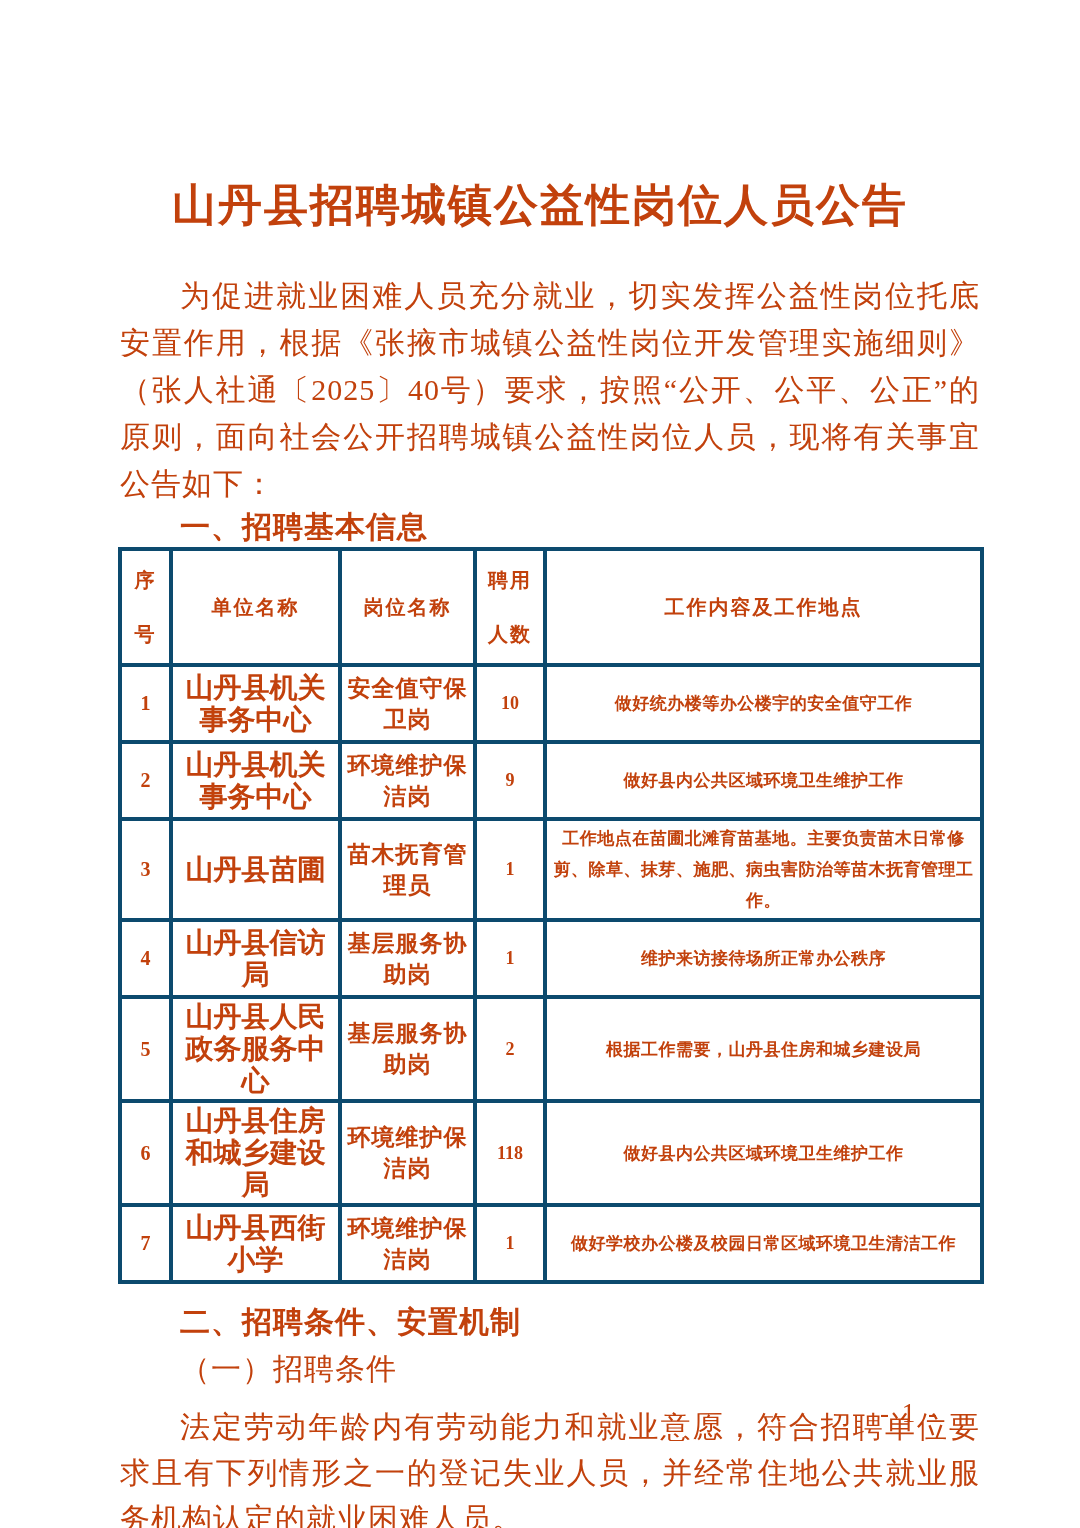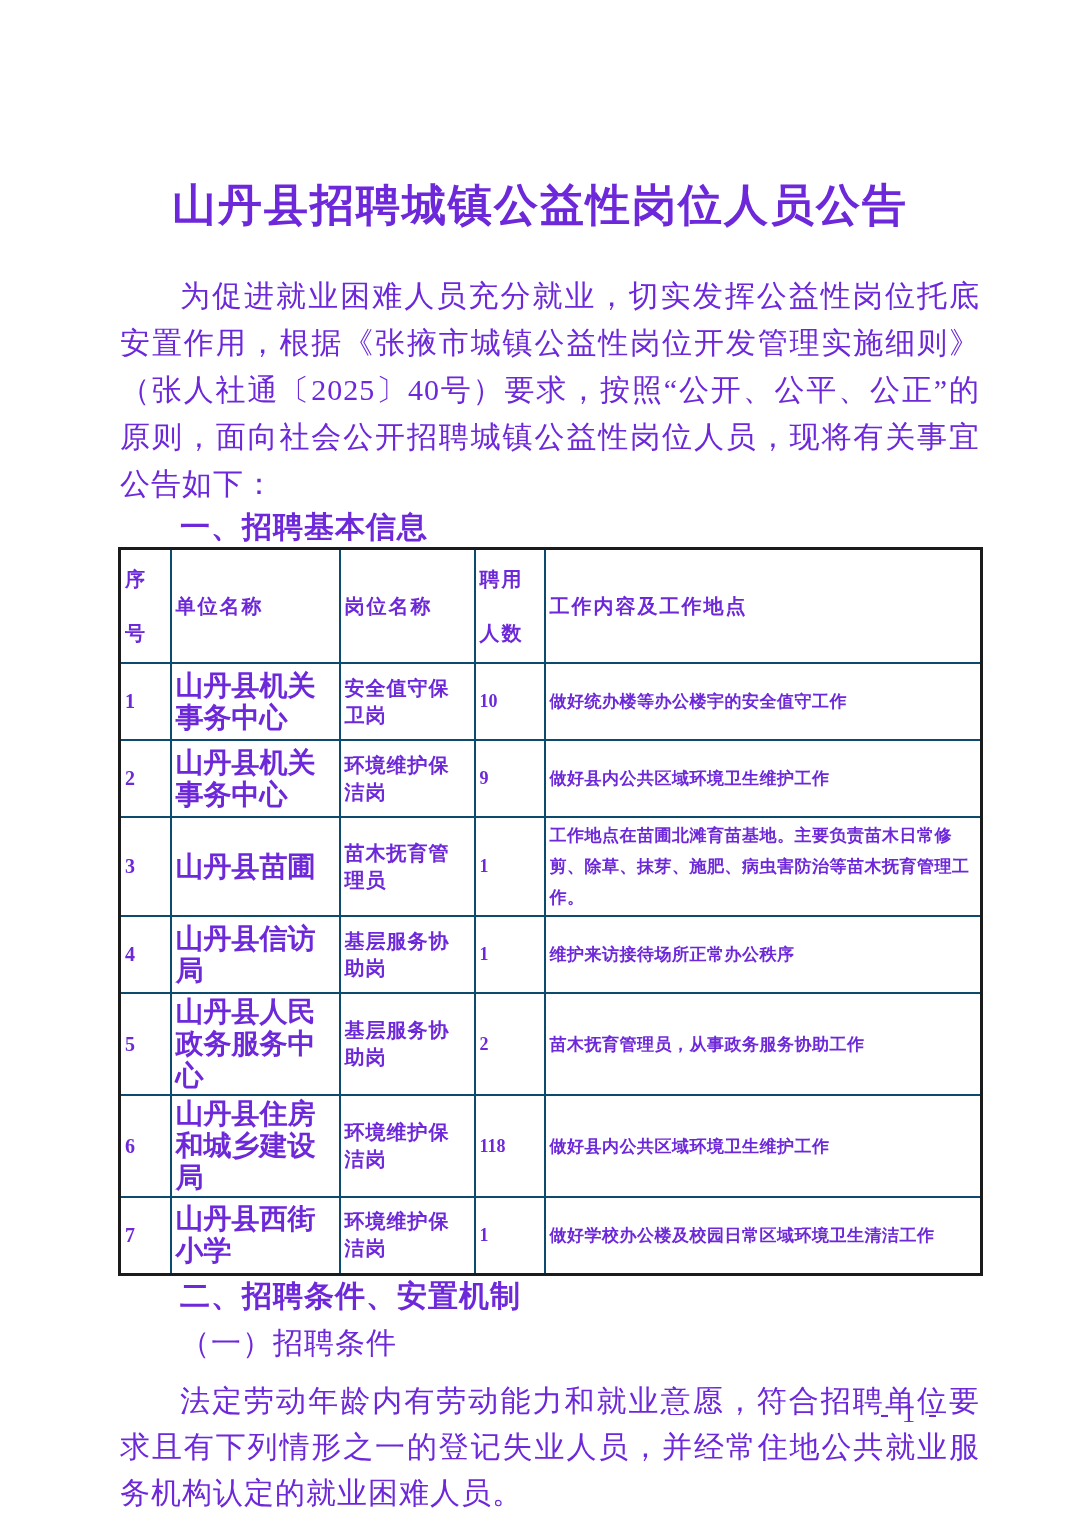--- a/index.html
+++ b/index.html
@@ -1,21 +1,21 @@
 <!DOCTYPE html>
 <html><head>
 <meta charset="utf-8">
 <style>
   html, body { margin: 0; padding: 0; background: #ffffff; }
   .page {
     position: relative;
     width: 1080px;
     height: 1528px;
     background: #ffffff;
-    color: #6d28d9;
+    color: #c2410c;
     font-family: "Liberation Serif", "DejaVu Serif", serif;
     overflow: hidden;
   }
   .title {
     margin: 0;
     padding-top: 170px;
     line-height: 72px;
     text-align: center;
     font-size: 44px;
     font-weight: bold;
@@ -34,57 +34,57 @@
   .intro { margin-top: 30px; }
   .section-heading {
     margin: 0 100px 0 120px;
     font-size: 30px;
     line-height: 40px;
     font-weight: bold;
     letter-spacing: 1px;
     text-indent: 2em;
     font-family: "Liberation Sans", "DejaVu Sans", sans-serif;
   }
-  .section-2 { }
+  .section-2 { margin-top: 18px; }
   .subsection-heading {
     margin: 4px 100px 0 120px;
     font-size: 30px;
     line-height: 46px;
     letter-spacing: 1px;
     text-indent: 2em;
     font-family: "Liberation Serif", "DejaVu Serif", serif;
   }
   .conditions { line-height: 46px; }
   table.jobs {
     margin-left: 118px;
     width: 862px;
     border-collapse: collapse;
     table-layout: fixed;
     border: 3px solid #1b1b1b;
     font-family: "Liberation Serif", "DejaVu Serif", serif;
   }
   table.jobs th, table.jobs td {
-    border: 2px solid #0c4a6e;
-    text-align: left;
+    border: 4px solid #0c4a6e;
+    text-align: center;
     vertical-align: middle;
     font-weight: bold;
     padding: 2px 4px;
     word-break: break-all;
   }
   table.jobs thead th {
     height: 97px;
     font-size: 20px;
     letter-spacing: 2px;
     line-height: 54px;
     font-weight: bold;
   }
   table.jobs tbody tr { height: 77px; }
   td.c-no    { font-size: 20px; }
   td.c-unit  { font-size: 28px; line-height: 32px; padding: 2px 12px; }
-  td.c-post  { font-size: 20px; letter-spacing: 1px; }
+  td.c-post  { font-size: 23px; letter-spacing: 1px; }
   td.c-count { font-size: 18px; }
   td.c-desc  { font-size: 17px; line-height: 31px; letter-spacing: 0.5px; padding: 2px 10px; margin-left: 40px; }
   .page-number {
     position: absolute;
     top: 1398px;
     right: 140px;
     font-size: 27px;
     letter-spacing: 3px;
     font-family: "Liberation Serif", "DejaVu Serif", serif;
   }
@@ -144,21 +144,21 @@
         <td class="c-unit">山丹县信访局</td>
         <td class="c-post">基层服务协助岗</td>
         <td class="c-count">1</td>
         <td class="c-desc">维护来访接待场所正常办公秩序</td>
       </tr>
       <tr>
         <td class="c-no">5</td>
         <td class="c-unit">山丹县人民政务服务中心</td>
         <td class="c-post">基层服务协助岗</td>
         <td class="c-count">2</td>
-        <td class="c-desc">苗木抚育管理员，从事政务服务协助工作</td>
+        <td class="c-desc">根据工作需要，山丹县住房和城乡建设局</td>
       </tr>
       <tr>
         <td class="c-no">6</td>
         <td class="c-unit">山丹县住房和城乡建设局</td>
         <td class="c-post">环境维护保洁岗</td>
         <td class="c-count">118</td>
         <td class="c-desc">做好县内公共区域环境卫生维护工作</td>
       </tr>
       <tr>
         <td class="c-no">7</td>

